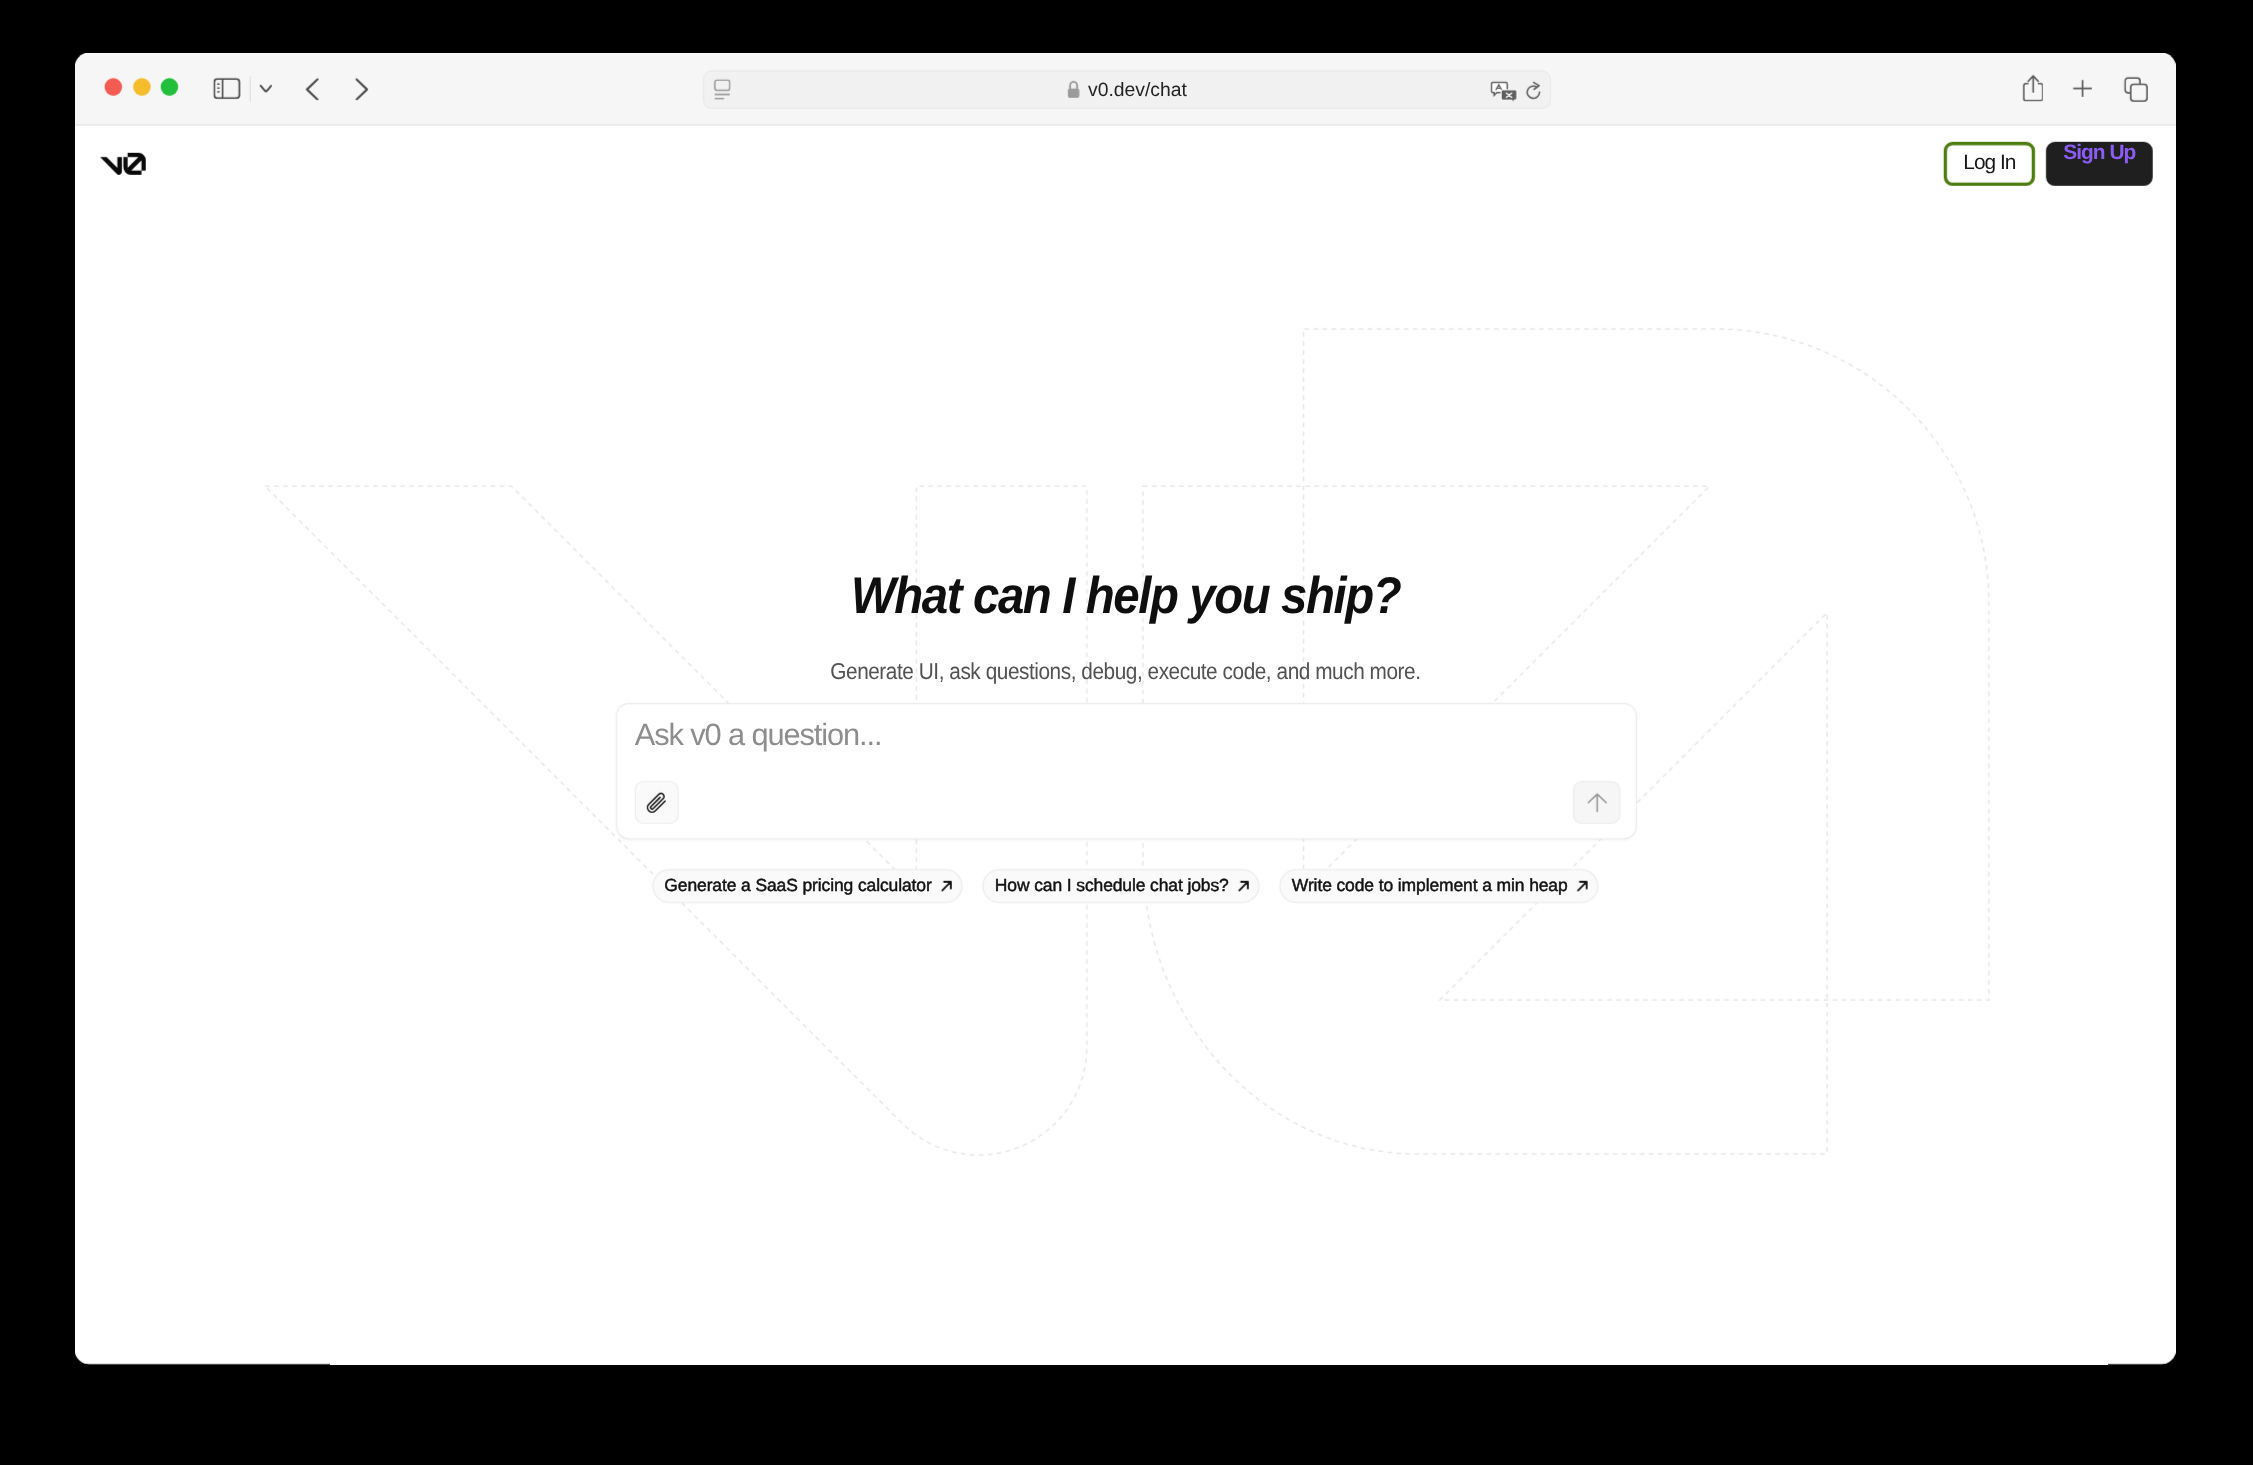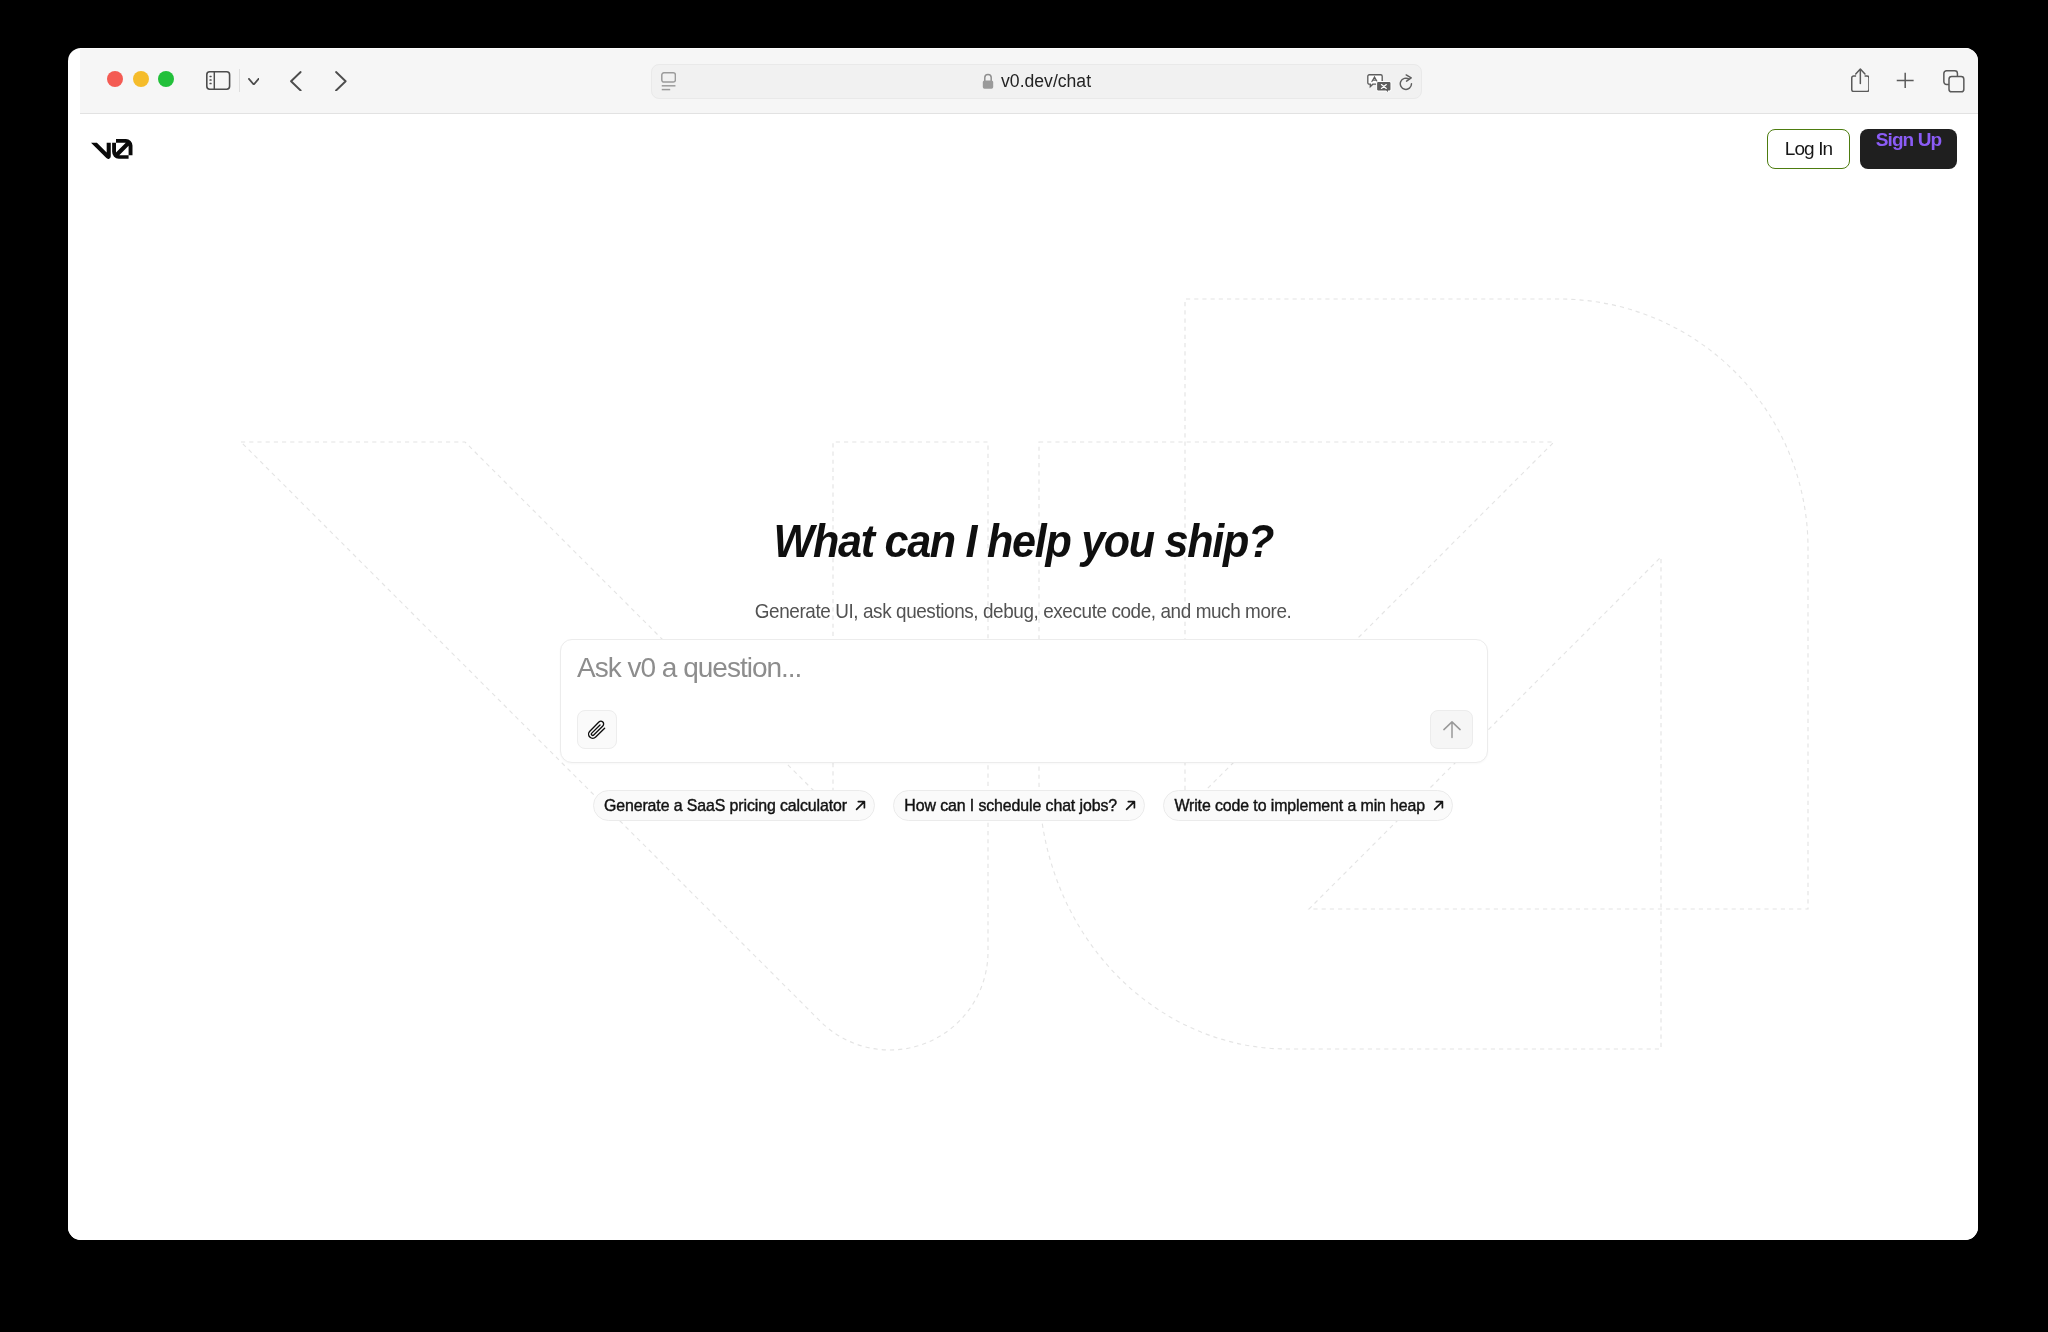--- a/index.html
+++ b/index.html
@@ -3,21 +3,21 @@
 <meta charset="utf-8">
 <style>
   html,body{margin:0;padding:0;}
   .window span{display:inline-block;transform:translateZ(0);}
   body{width:2048px;height:1332px;background:#000;overflow:hidden;
        font-family:"Liberation Sans",sans-serif;-webkit-font-smoothing:antialiased;}
   .window{position:absolute;left:68px;top:48px;width:1910px;height:1192px;background:#fff;
           border-radius:13px;overflow:hidden;transform:translateZ(0);}
 
   
-  .chrome{position:absolute;left:12px;top:0;width:100%;height:66px;background:#f6f6f6;
+  .chrome{position:absolute;left:0;top:0;width:100%;height:66px;background:#f6f6f6;
           border-top:1.2px solid #fdfdfd;
           border-bottom:1px solid #e2e2e2;box-sizing:border-box;}
   .traffic{position:absolute;left:27.3px;top:22.2px;display:flex;gap:9.15px;}
   .dot{width:16.2px;height:16.2px;border-radius:50%;}
   .dot.red{background:#f45b53;}
   .dot.yellow{background:#f5bc2b;}
   .dot.green{background:#22c03a;}
 
   .sidebar-btn{position:absolute;left:126.3px;top:22.4px;}
   .chev-btn{position:absolute;left:167.8px;top:21.9px;}
@@ -37,21 +37,21 @@
   .tb-plus{position:absolute;left:1816.4px;top:23.4px;}
   .tb-tabs{position:absolute;left:1862.9px;top:21.2px;}
 
   
   .page{position:absolute;left:0;top:67px;width:100%;height:1125px;background:#fff;overflow:hidden;}
   .bgart{position:absolute;left:0;top:0;width:1910px;height:1125px;pointer-events:none;}
 
   .topbar{position:absolute;left:0;top:0;width:100%;height:66px;}
   .logo{position:absolute;left:23px;top:23.5px;}
   .authbtns{position:absolute;right:21px;top:14px;display:flex;align-items:center;gap:10px;}
-  .btn-login{height:40px;width:83px;border:1px solid #4d7c0f;border-radius:8px;background:#fff;
+  .btn-login{height:40px;width:83px;border:3px solid #4d7c0f;border-radius:8px;background:#fff;
              display:flex;align-items:center;justify-content:center;font-size:19px;color:#171717;
              letter-spacing:-0.9px;box-sizing:border-box;}
   .btn-signup{height:40px;width:97px;border-radius:8px;background:#1f1f1f;
              display:flex;align-items:flex-start;justify-content:center;font-size:19px;color:#8b5cf6;
              font-weight:bold;letter-spacing:-0.9px;box-sizing:border-box;}
   h1.hero{position:absolute;left:0;top:399px;width:100%;text-align:center;margin:0;
      font-size:47px;line-height:53px;font-weight:bold;color:#0f0f0f;letter-spacing:-1.4px;font-style:italic;}
   h1.hero span{display:inline-block;transform:scaleX(0.917) translateZ(0);transform-origin:center;}
   p.sub{position:absolute;left:0;top:484px;width:100%;text-align:center;margin:0;
      font-size:21px;line-height:24px;color:#525252;letter-spacing:-0.45px;}

